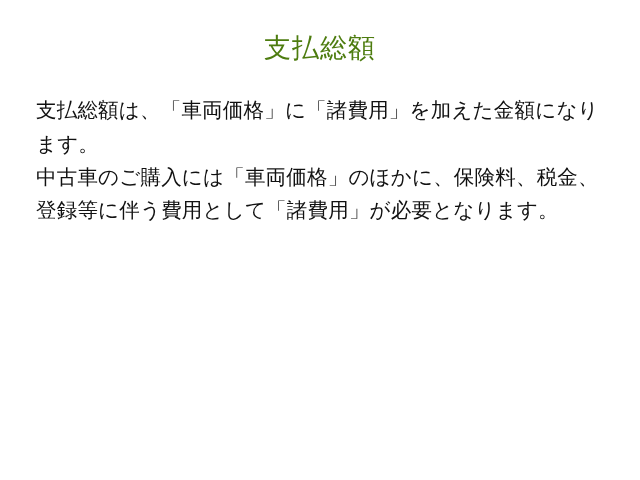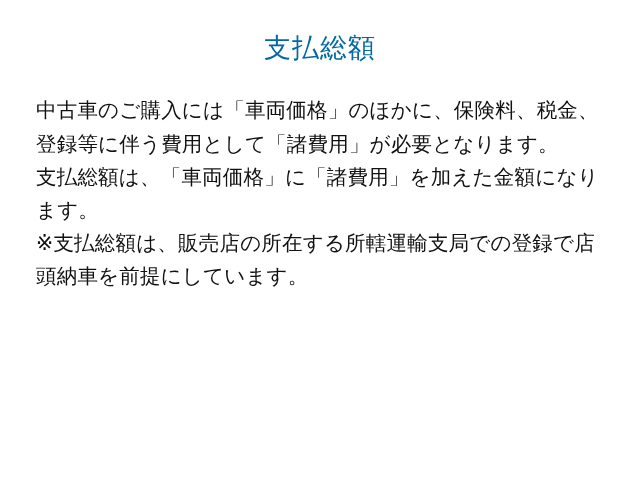--- a/index.html
+++ b/index.html
@@ -22,21 +22,21 @@
     background: #ffffff;
   }
   .title {
     text-align: center;
     font-size: 27px;
     line-height: 1.2;
     font-weight: 400;
     letter-spacing: 1px;
     margin: 0;
     padding-top: 32px;
-    color: #0369a1;
+    color: #4d7c0f;
   }
   .body-block {
     margin: 0;
     padding: 30px 36px 0 36px;
   }
   .para {
     margin: 0;
     font-size: 20.5px;
     line-height: 1.62;
     letter-spacing: 0.2px;
@@ -54,19 +54,18 @@
   }
 </style>
 </head>
 <body>
 
 <div class="page">
 
   <h1 class="title">支払総額</h1>
 
   <div class="body-block">
+    <p class="para">支払総額は、「車両価格」に「諸費用」を加えた金額になります。</p>
     <p class="para">中古車のご購入には「車両価格」のほかに、保険料、税金、登録等に伴う費用として「諸費用」が必要となります。</p>
-    <p class="para">支払総額は、「車両価格」に「諸費用」を加えた金額になります。</p>
-    <p class="para">※支払総額は、販売店の所在する所轄運輸支局での登録で店頭納車を前提にしています。</p>
   </div>
 
   <div class="footer-rule"></div>
 </div>
 
 </body></html>

